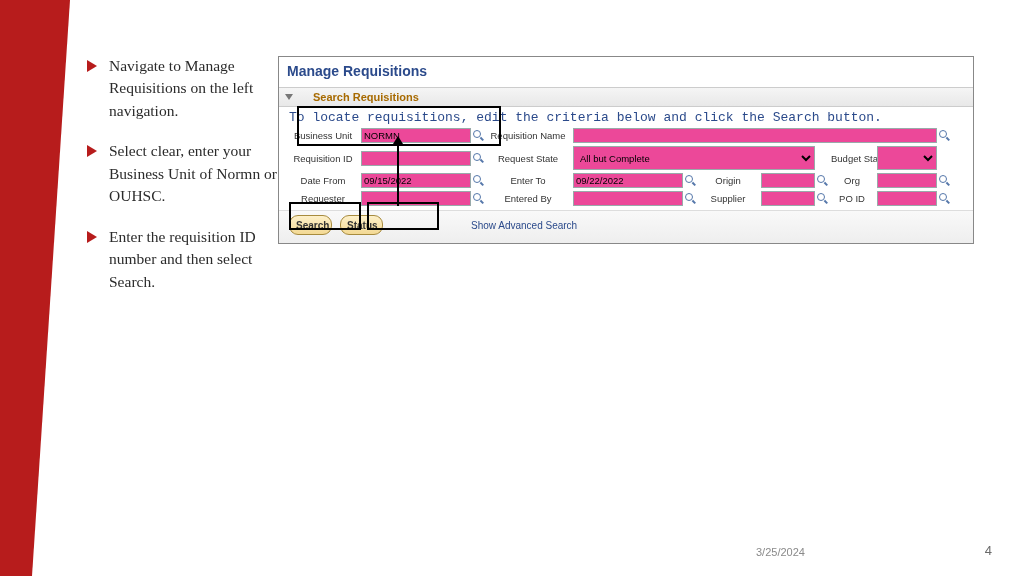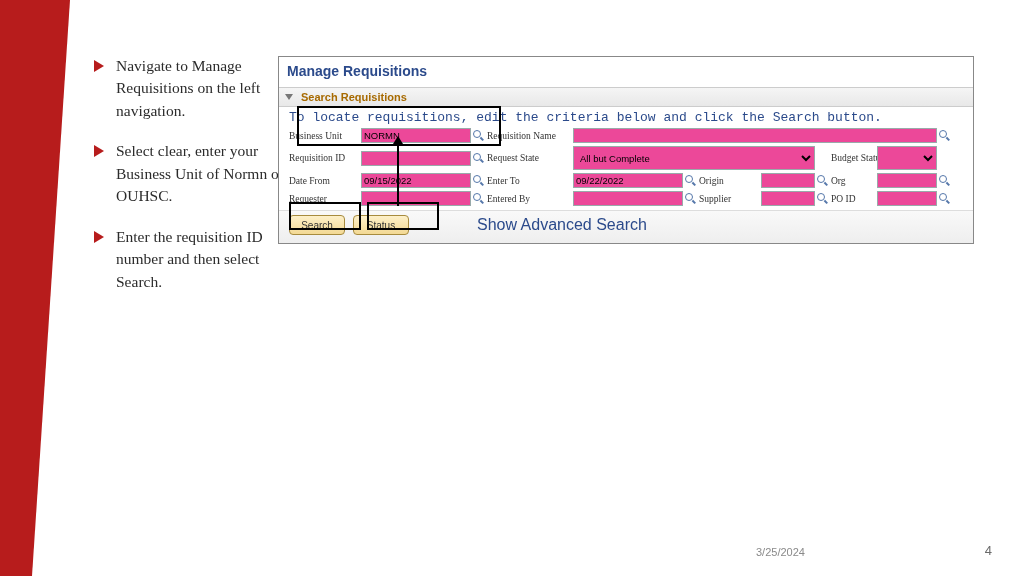--- a/index.html
+++ b/index.html
@@ -18,21 +18,21 @@
     top: 0;
     left: 0;
     width: 120px;
     height: 576px;
     background: #b71c1c;
     clip-path: polygon(0 0, 70px 0, 32px 576px, 0 576px);
   }
   .content {
     position: absolute;
     top: 55px;
-    left: 94px;
+    left: 87px;
     width: 200px;
   }
   .bullet-list {
     list-style: none;
     padding: 0;
     margin: 0;
   }
   .bullet-list li {
     position: relative;
     padding-left: 22px;
@@ -70,21 +70,21 @@
     padding: 6px 6px 8px 8px;
     font-weight: bold;
   }
   .section-bar {
     background: linear-gradient(#f5f5f5, #e8e8e8);
     border-top: 1px solid #ccc;
     border-bottom: 1px solid #ccc;
     padding: 3px 6px;
     display: flex;
     align-items: center;
-    gap: 8px;
+    gap: 20px;
   }
   .tri-down {
     width: 0; height: 0;
     border-left: 4px solid transparent;
     border-right: 4px solid transparent;
     border-top: 6px solid #777;
   }
   .section-title {
     color: #a76a00;
     font-weight: bold;
@@ -98,26 +98,25 @@
   }
   .form-grid {
     display: grid;
     grid-template-columns: 70px 110px 12px 84px 110px 12px 60px 54px 12px 44px 60px 12px;
     row-gap: 3px;
     column-gap: 2px;
     padding: 1px 10px 4px 10px;
     align-items: center;
   }
   .lbl {
-    text-align: left;
+    text-align: center;
     color: #333;
     font-size: 9.5px;
     white-space: nowrap;
     padding-right: 2px;
-    font-family: Liberation Serif, serif;
   }
   input.fld, select.fld {
     width: 100%;
     height: 15px;
     border: 1px solid #9aa;
     font-size: 9.5px;
     padding: 0 2px;
     box-sizing: border-box;
     background: #ec4899;
   }
@@ -145,33 +144,34 @@
   }
   .btn-row {
     padding: 4px 10px 8px 10px;
     display: flex;
     align-items: center;
     gap: 8px;
     border-top: 1px solid #ddd;
     background: linear-gradient(#f9f9f9,#eee);
   }
   button.ps-btn {
-    width: 56px;
+    width: 43px;
     height: 20px;
     background: linear-gradient(#fdf0c9, #f3d994);
     border: 1px solid #a78b3e;
-    border-radius: 4px;
+    border-radius: 9px;
     font-size: 10px;
     color: #333;
     cursor: pointer;
+    font-weight: bold;
   }
   .adv-link {
     color: #2b4a8b;
-    font-size: 16px;
-    margin-left: 60px;
+    font-size: 10px;
+    margin-left: 80px;
   }
 
   
   .hl-box1 {
     position: absolute;
     border: 2px solid #000;
     top: 49px; left: 18px;
     width: 200px; height: 36px;
     pointer-events: none;
   }

